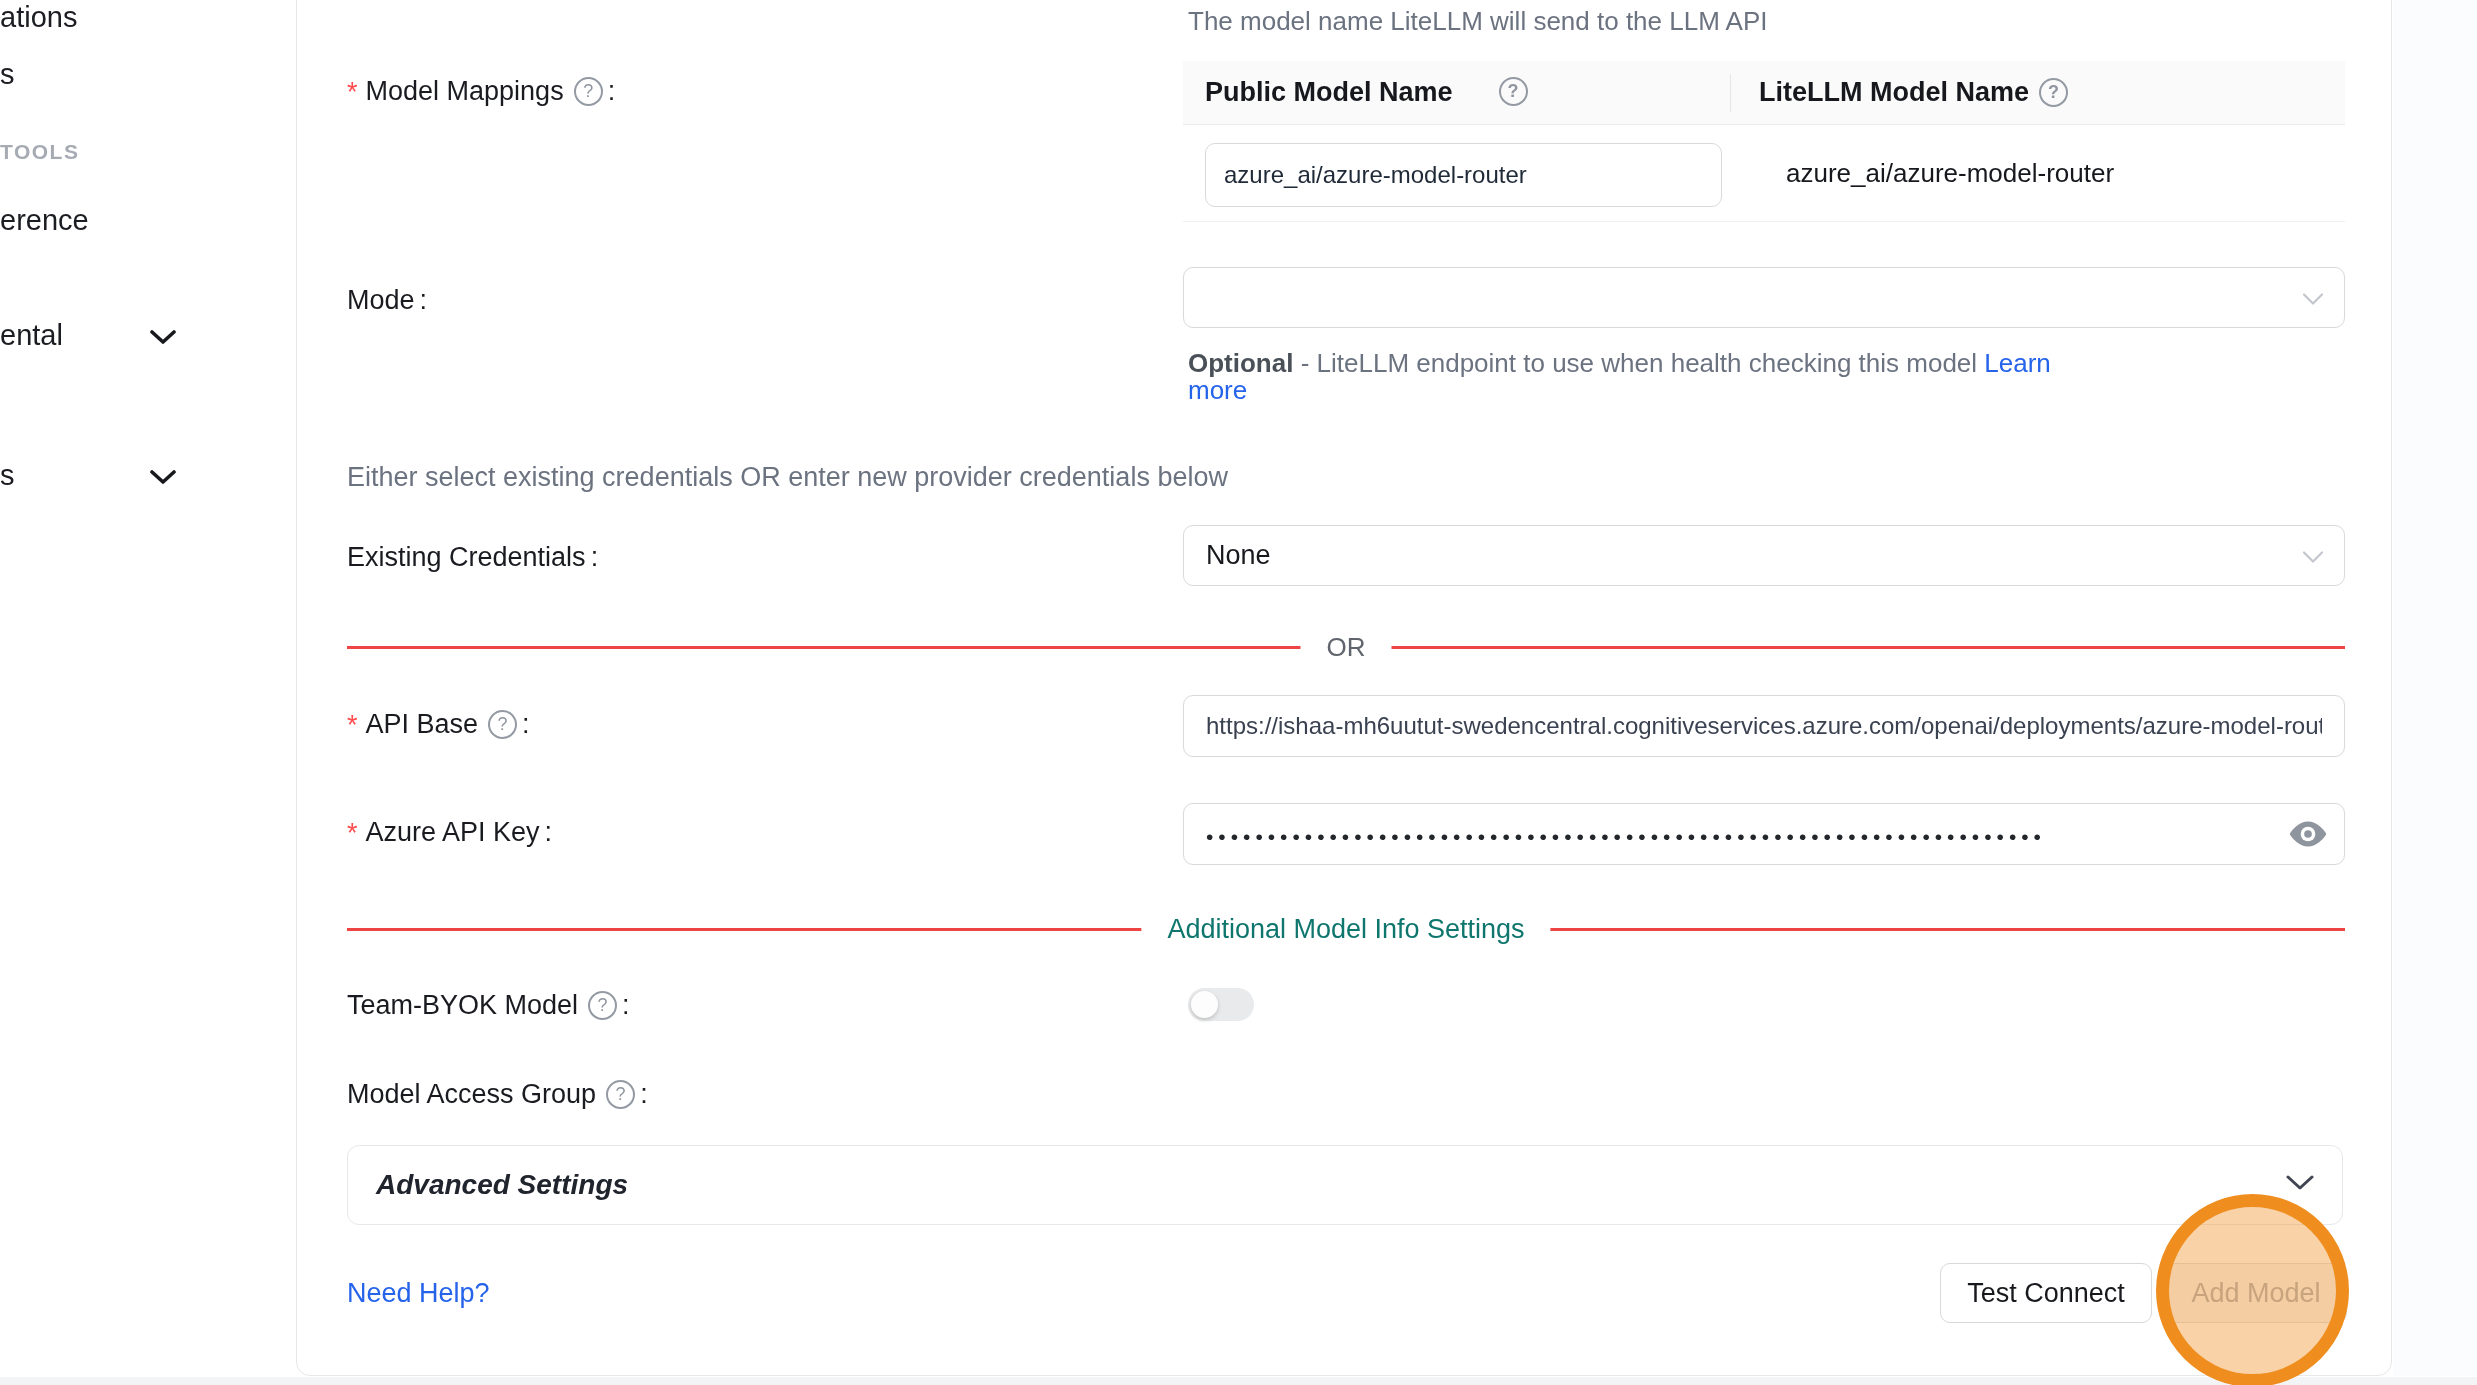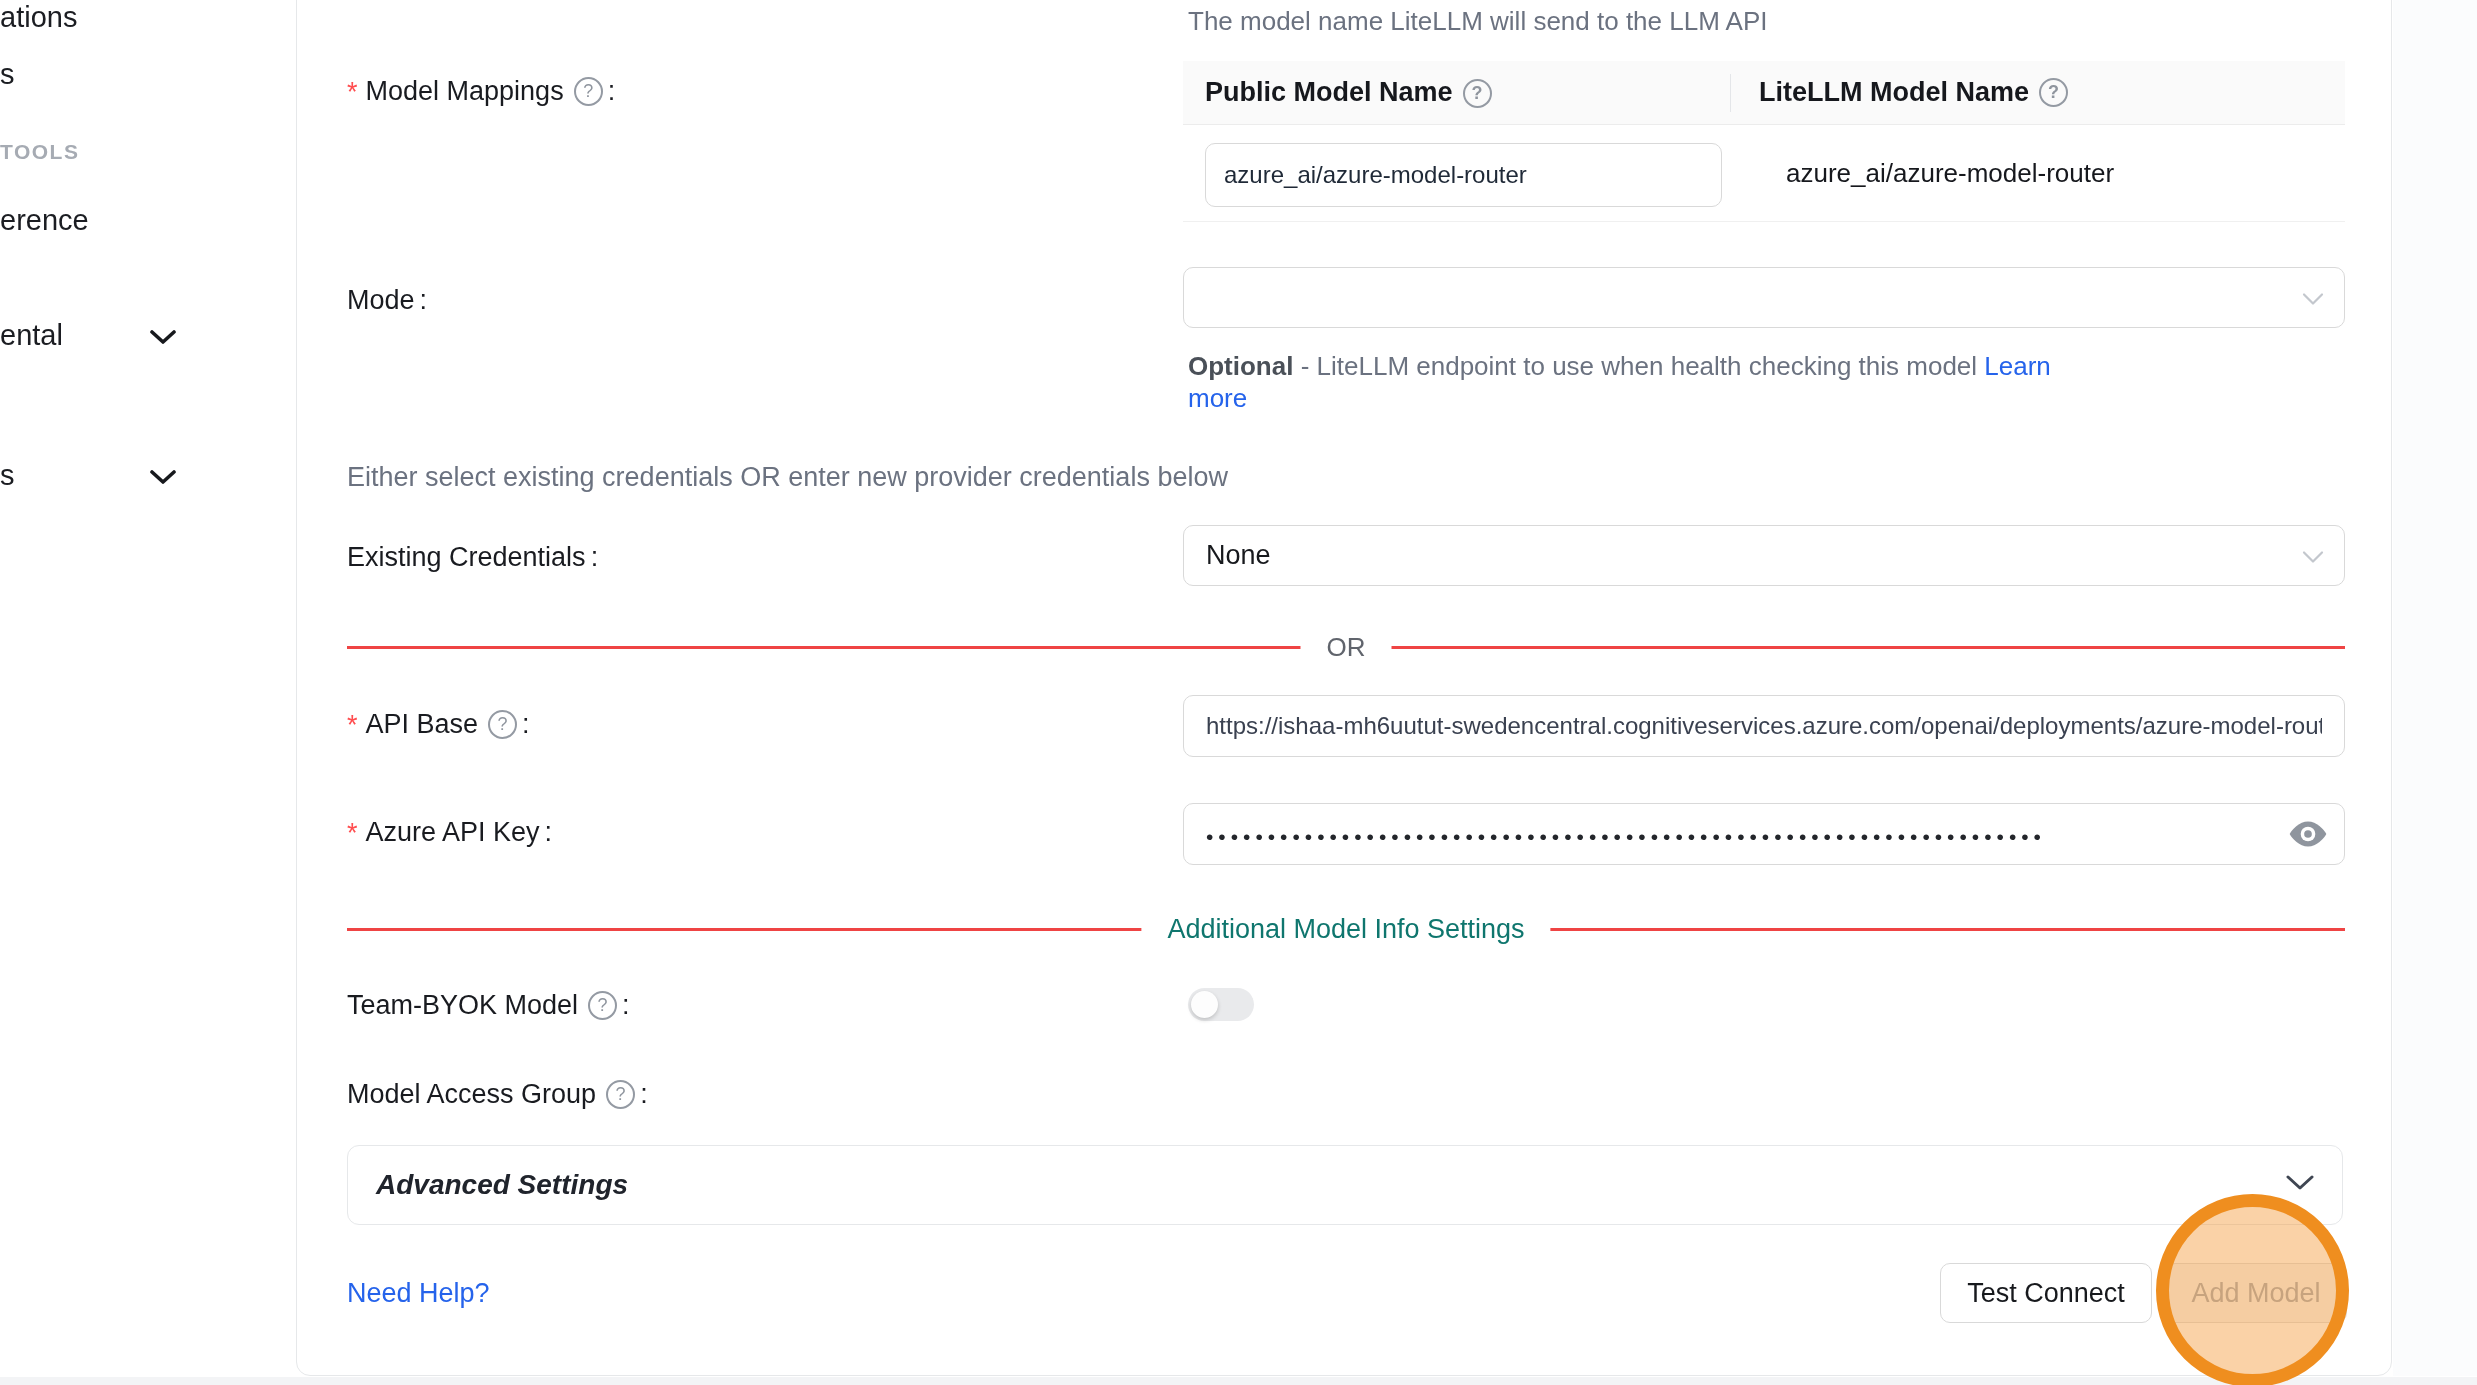--- a/index.html
+++ b/index.html
@@ -35,21 +35,21 @@
   .chev-right { position:absolute; right:20px; top:50%; transform:translateY(-50%); }
   .placeholder { color:#c3c8d0; font-size:26px; overflow:hidden; white-space:nowrap; }
   .divider-line { border-top:3px solid #ef4444; height:0; }
   .divider-label { position:absolute; top:-17px; left:50%; transform:translateX(-50%);
            background:#fff; padding:0 26px; font-size:26px; color:#60646c; white-space:nowrap; }
   a.link { color:#2563eb; text-decoration:none; cursor:pointer; }
 
   
   .mm-table { left:1183px; top:61px; width:1162px; }
   .mm-head { display:flex; height:64px; background:#fafafa; border-bottom:1px solid #ececec; align-items:center; }
-  .mm-h1 { width:547px; padding-left:22px; display:flex; align-items:flex-end; font-weight:700; font-size:27px; color:#16181d; }
+  .mm-h1 { width:547px; padding-left:22px; display:flex; align-items:flex-start; font-weight:700; font-size:27px; color:#16181d;gap:36px; }
   .mm-h2 { flex:1; padding-left:28px; display:flex; align-items:center; font-weight:700; font-size:27px; color:#16181d;
            border-left:1px solid #e4e6e9; height:38px; }
   .mm-row { position:relative; height:97px; background:#fff; border-bottom:1px solid #f0f0f0; }
   .mm-input { position:absolute; left:22px; top:18px; width:517px; height:64px; border:1.5px solid #d9d9d9;
            border-radius:10px; font-size:24px; color:#1f2937; padding:0 18px; outline:none;
            font-family:"Liberation Sans","DejaVu Sans",sans-serif; }
   .mm-val { position:absolute; left:575px; top:0; height:97px; display:flex; align-items:center;
            padding-left:28px; font-size:26px; color:#16181d; }
 
   
@@ -74,21 +74,21 @@
   .adv-chev { margin-left:auto; }
 
   .btn { display:flex; align-items:center; justify-content:center; border-radius:10px; font-size:27px;
          cursor:pointer; font-family:inherit; }
   .btn-test { left:1940px; top:1263px; width:212px; height:60px; background:#fff; border:1.5px solid #d9d9d9; color:#17191d; }
   .btn-add  { left:2165px; top:1263px; width:182px; height:60px; background:#f6f6f6; border:1.5px solid #dcdcdc; color:#a2a9b4; cursor:not-allowed; }
 
   .highlight-circle { position:absolute; left:2156px; top:1194px; width:193px; height:193px; border-radius:50%;
          border:13px solid #ef8e1f; background:rgba(243,156,60,0.45); z-index:10; pointer-events:none; }
 
-  .optional-note { left:1188px; top:350px; width:900px; font-size:26px; color:#6b7280; line-height:32px; white-space:normal; }
+  .optional-note { left:1188px; top:350px; width:900px; font-size:26px; color:#6b7280; line-height:27px; white-space:normal; }
   .optional-note b { color:#4a5058; font-weight:700; }
 </style>
 </head>
 <body>
 
 <div class="page">
 
   <div class="right-strip"></div>
   <div class="bottom-strip"></div>
 

